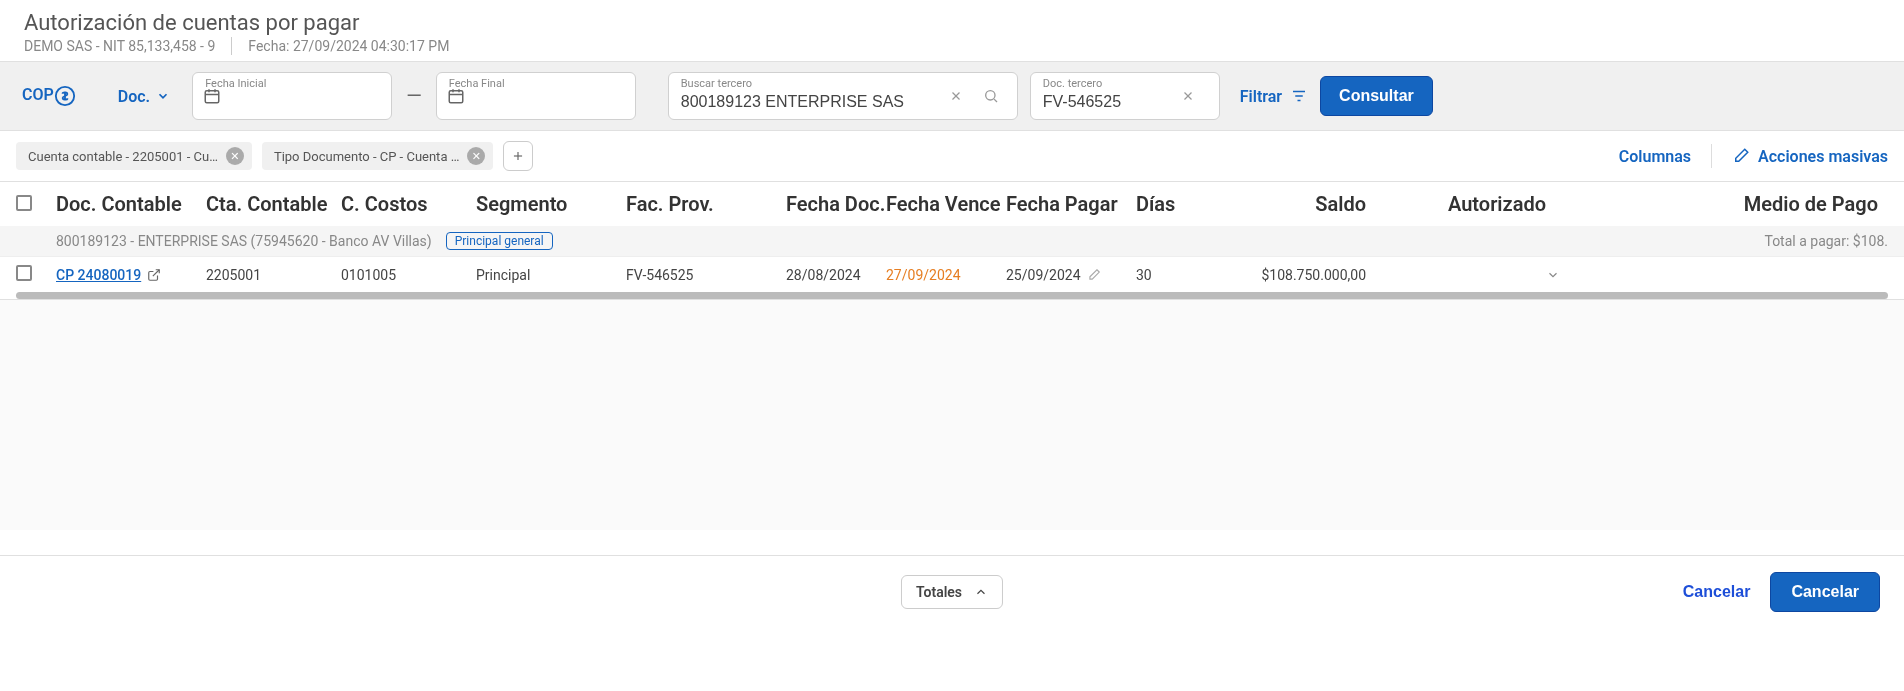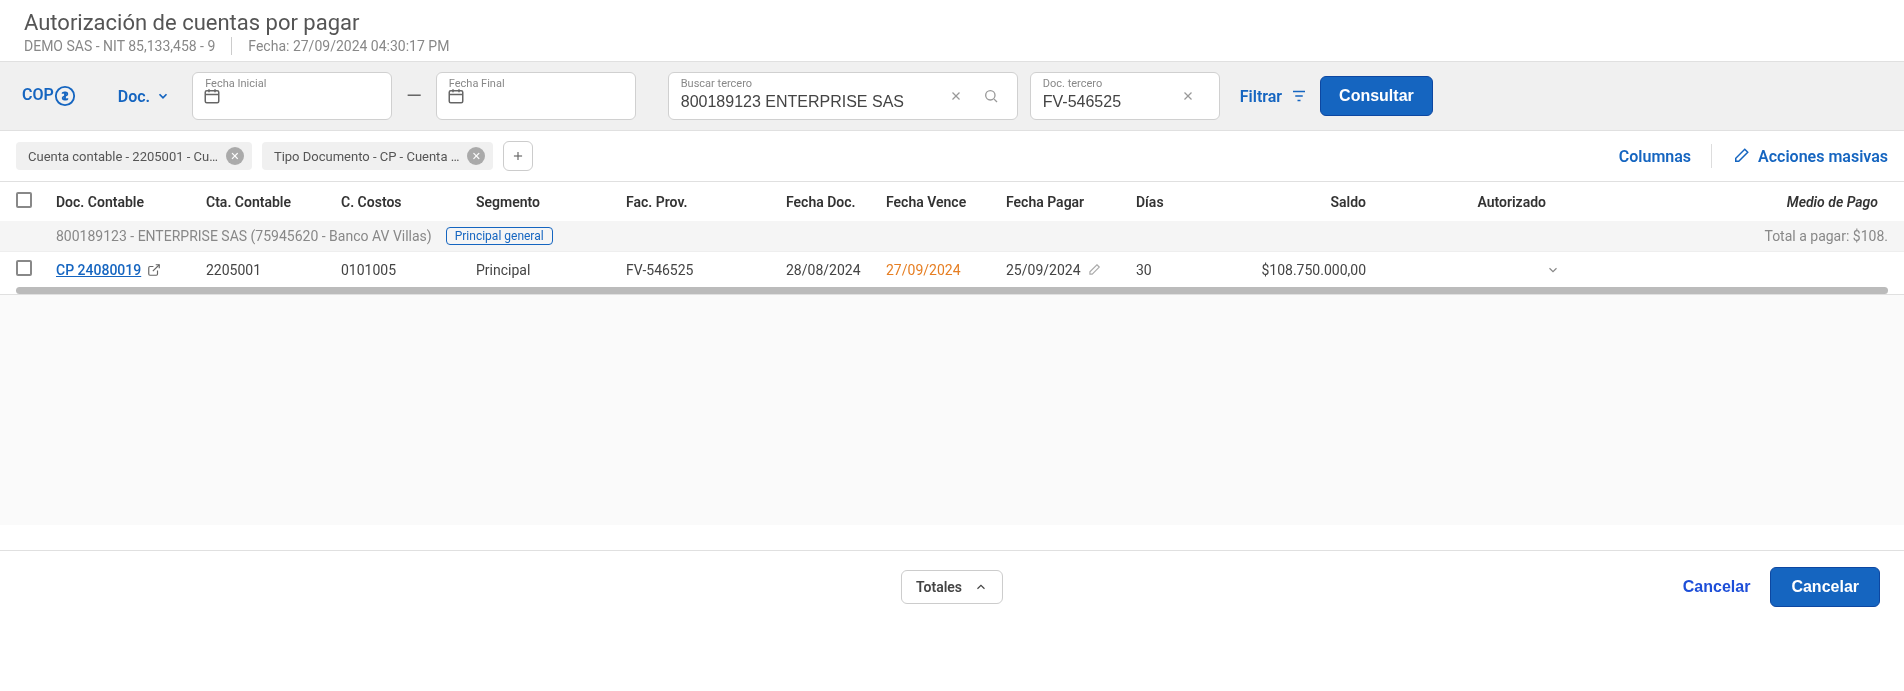--- a/index.html
+++ b/index.html
@@ -20,34 +20,34 @@
 .consultar-btn { background: #1565c0; color: #fff; border: 1px solid #0d47a1; border-radius: 6px; padding: 10px 18px; font-size: 16px; font-weight: 600; cursor: pointer; }
 .spacer { flex: 1; }
 .chips-row { padding: 10px 16px; display: flex; align-items: center; gap: 10px; background: #fff; }
 .chip { background: #f0f0f0; border-radius: 4px; padding: 5px 8px 5px 12px; display: flex; align-items: center; gap: 8px; font-size: 13px; color: #555; max-width: 260px; }
 .chip .chip-text { overflow: hidden; text-overflow: ellipsis; white-space: nowrap; }
 .chip-close { width: 18px; height: 18px; border-radius: 50%; background: #aaa; color: #fff; display: flex; align-items: center; justify-content: center; font-size: 11px; cursor: pointer; flex-shrink: 0; }
 .add-chip { width: 30px; height: 30px; border: 1px solid #ccc; border-radius: 6px; display: flex; align-items: center; justify-content: center; color: #666; cursor: pointer; }
 .link-action { color: #1565c0; font-weight: 600; font-size: 16px; cursor: pointer; display: flex; align-items: center; gap: 8px; }
 .vsep { width: 1px; height: 24px; background: #ddd; margin: 0 10px; }
 .table-area { border-top: 1px solid #e0e0e0; border-bottom: 1px solid #e0e0e0; }
-.thead { display: flex; align-items: center; padding: 10px 16px; font-weight: 600; color: #333; font-size: 14px; }
+.thead { display: flex; align-items: center; padding: 10px 16px; font-weight: 600; color: #333; font-size: 20px; }
 .col-chk { width: 40px; }
 .col-doccont { width: 150px; }
 .col-cta { width: 135px; }
 .col-costos { width: 135px; }
 .col-seg { width: 150px; }
 .col-fac { width: 160px; }
 .col-fdoc { width: 100px; text-align: left; }
 .col-fven { width: 120px; }
 .col-fpag { width: 130px; }
 .col-dias { width: 100px; }
 .col-saldo { width: 170px; text-align: right; padding-right: 40px; }
 .col-auth { width: 140px; text-align: right; }
-.col-medio { flex: 1; text-align: right; padding-right: 10px; font-style: italic; }
+.col-medio { flex: 1; text-align: right; padding-right: 10px; }
 .group-row { display: flex; align-items: center; padding: 6px 16px; background: #f5f5f5; color: #888; font-size: 14px; }
 .badge { border: 1px solid #1565c0; color: #1565c0; border-radius: 4px; padding: 1px 8px; font-size: 12px; margin-left: 14px; }
 .group-total { margin-left: auto; color: #888; }
 .data-row { display: flex; align-items: center; padding: 8px 16px; font-size: 14px; color: #444; border-top: 1px solid #eee; }
 .doclink { color: #1565c0; text-decoration: underline; font-weight: 500; display: inline-flex; align-items: center; gap: 6px; }
 .scroll-ind { height: 7px; background: #bbb; margin: 0 16px 0 16px; border-radius: 4px; }
 .chkbox { width: 16px; height: 16px; border: 2px solid #888; border-radius: 2px; display: inline-block; cursor: pointer; }
 .footer { position: relative; border-top: 1px solid #e0e0e0; padding: 16px 24px; display: flex; align-items: center; margin-top: 25px; }
 .totales-pill { border: 1px solid #ccc; border-radius: 6px; padding: 8px 14px; display: flex; align-items: center; gap: 12px; color: #444; font-weight: 600; cursor: pointer; position: absolute; left: 50%; transform: translateX(-50%); }
 .cancel-btn { color: #1d4ed8; font-weight: 600; font-size: 16px; background: none; border: none; cursor: pointer; margin-right: 20px; }

